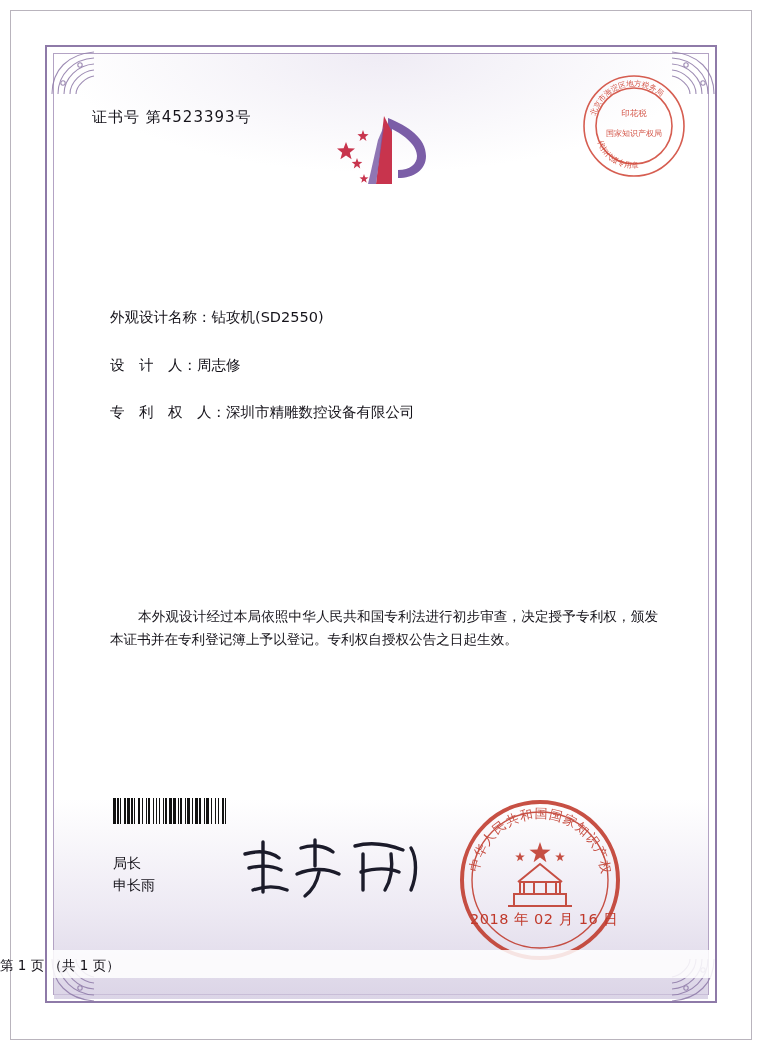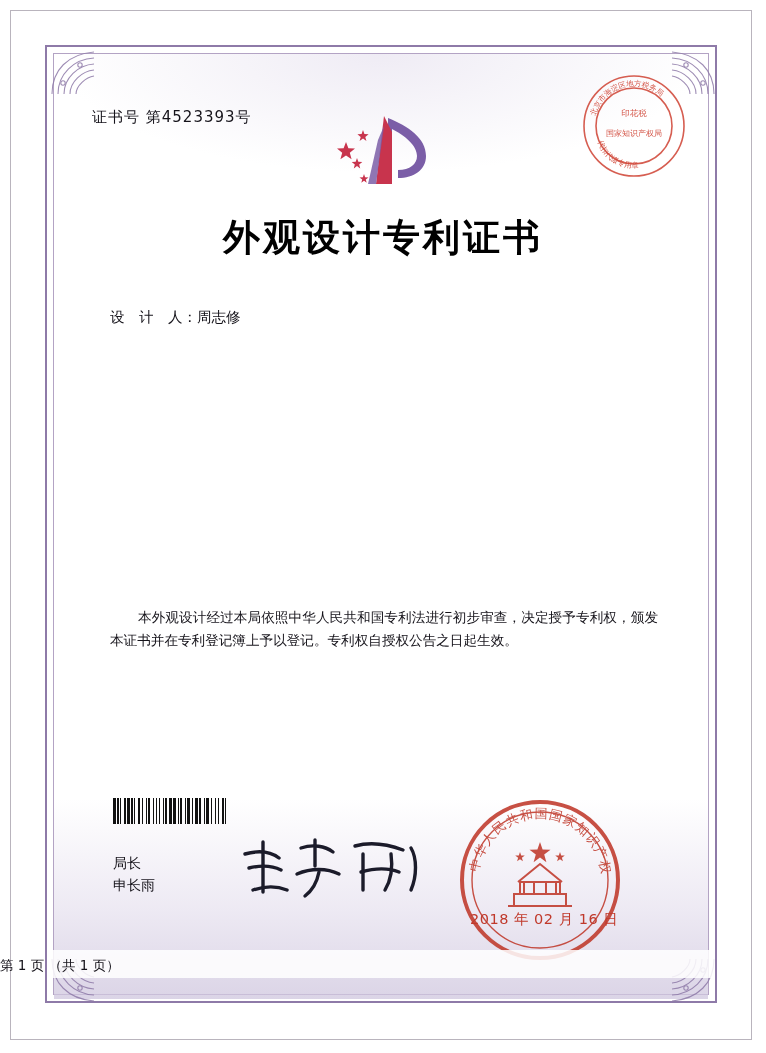--- a/index.html
+++ b/index.html
@@ -138,21 +138,21 @@
 
   
   .body-text {
     position: absolute;
     left: 110px;
     top: 606px;
     width: 548px;
     font-size: 13.6px;
     line-height: 23px;
     color: #15131a;
-    font-family: Liberation Serif, serif;
+    font-family: Liberation Mono, monospace;
     text-align: justify;
   }
   .body-text p {
     margin: 0 0 3px 0;
     text-indent: 28px;
   }
 
   
   .barcode {
     position: absolute;
@@ -324,25 +324,30 @@
       </text>
       <path id="arcBot" d="M 16 58 A 38 38 0 0 0 92 58" fill="none"></path>
       <text font-family="DejaVu Sans, sans-serif" font-size="7.5" fill="#cf4233" opacity="0.9">
         <textPath href="#arcBot" startOffset="10%">代扣代缴专用章</textPath>
       </text>
       <text x="54" y="44" text-anchor="middle" font-family="DejaVu Sans, sans-serif" font-size="8.5" fill="#cf4233" opacity="0.9">印花税</text>
       <text x="54" y="64" text-anchor="middle" font-family="DejaVu Sans, sans-serif" font-size="8" fill="#cf4233" opacity="0.9">国家知识产权局</text>
     </svg>
   </div>
 
-  <div class="title">外观设计专利证书</div>
 
   <div class="fields">
     <div class="field">
+      <span class="lbl">外观设计名称：</span><span class="val">钻攻机(SD2550)</span>
+    </div>
+    <div class="field">
       <span class="lbl">设　计　人：</span><span class="val">周志修</span>
+    </div>
+    <div class="field">
+      <span class="lbl">专　利　权　人：</span><span class="val">深圳市精雕数控设备有限公司</span>
     </div>
   </div>
 
   <div class="body-text">
     <p>本外观设计经过本局依照中华人民共和国专利法进行初步审查，决定授予专利权，颁发本证书并在专利登记簿上予以登记。专利权自授权公告之日起生效。</p>
   </div>
 
   <div class="barcode" id="barcode">
       <i style="width: 3px; background: rgb(17, 17, 17);"></i>
       <i style="width: 1px; background: transparent;"></i>

